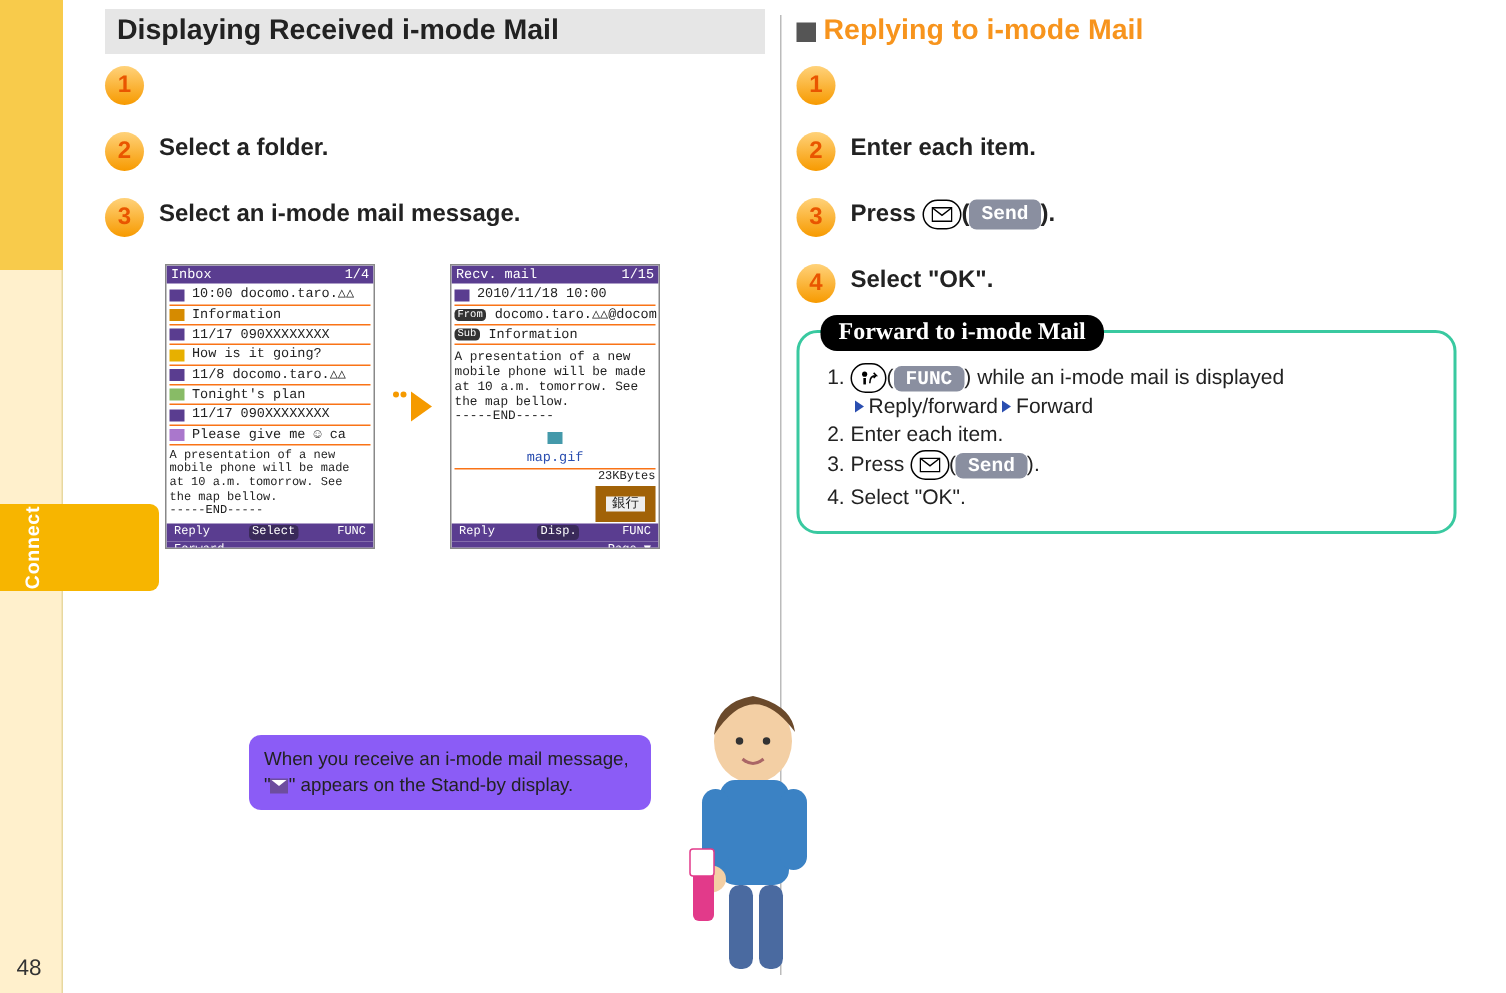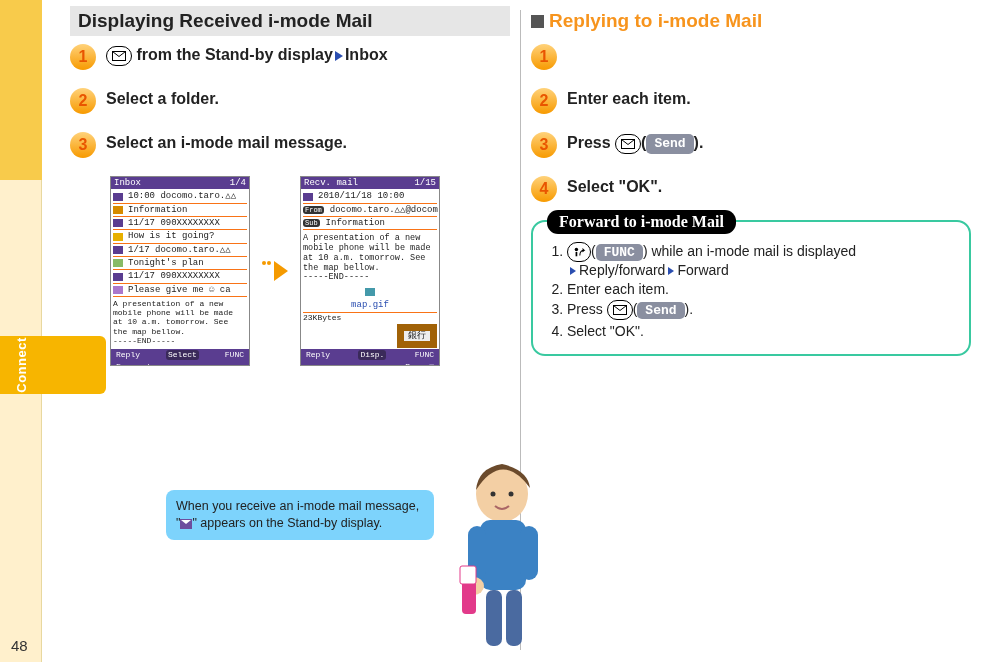--- a/index.html
+++ b/index.html
@@ -221,21 +221,21 @@
     border-top: 10px solid transparent;
     border-bottom: 10px solid transparent;
     border-left: 14px solid #f59a00;
     align-self: center;
     margin-left: 2px;
   }
   .note-bubble {
     position: absolute;
     left: 106px; top: 490px;
     width: 268px;
-    background: #7dd3fc;
+    background: #8b5cf6;
     border-radius: 8px;
     padding: 8px 10px;
     font-size: 12.5px;
     line-height: 1.35;
   }
   .mini-mail {
     display:inline-block;
     width:12px; height:10px;
     background:#6d4d9e;
     vertical-align:middle;
@@ -304,28 +304,20 @@
 
   <div class="col" style="position:relative;">
     <h2 class="section-title">
       <span>Displaying Received i-mode Mail</span>
     </h2>
 
     <div class="step">
       <div class="step-num">
           <span>1</span>
         </div>
-      <div class="step-txt">
-        <span class="mail-icon">
-          <svg viewBox="0 0 14 10">
-              <rect x="0.5" y="0.5" width="13" height="9" fill="none" stroke="#000" stroke-width="1"></rect>
-              <path d="M0.5 0.5 L7 5.5 L13.5 0.5" fill="none" stroke="#000" stroke-width="1"></path>
-            </svg>
-        </span><span> from the Stand-by display</span><span class="tri"></span><span>Inbox</span>
-      </div>
     </div>
 
     <div class="step">
       <div class="step-num">
           <span>2</span>
         </div>
       <div class="step-txt">Select a folder.</div>
     </div>
 
     <div class="step">
@@ -354,21 +346,21 @@
           <div class="row">
               <span class="tiny-ico"></span>
               <span>11/17 090XXXXXXXX</span>
             </div>
           <div class="row">
               <span class="tiny-ico" style="background:#e7b000;"></span>
               <span>How is it going?</span>
             </div>
           <div class="row">
               <span class="tiny-ico"></span>
-              <span>1/17 docomo.taro.△△</span>
+              <span>11/8 docomo.taro.△△</span>
             </div>
           <div class="row">
               <span class="tiny-ico" style="background:#8b6;"></span>
               <span>Tonight's plan</span>
             </div>
           <div class="row">
               <span class="tiny-ico"></span>
               <span>11/17 090XXXXXXXX</span>
             </div>
           <div class="row">
@@ -411,21 +403,21 @@
           <div class="row">
               <span class="pill">Sub</span>
               <span>Information</span>
             </div>
           <div style="font-size:8.5px; padding:4px 0; white-space:pre-wrap;">A presentation of a new mobile phone will be made at 10 a.m. tomorrow. See the map bellow.
 -----END-----</div>
           <div class="row" style="color:#2a4eb0;flex-direction:column;">
               <span class="tiny-ico" style="background:#49a;"></span>
               <span>map.gif</span>
             </div>
-          <div style="text-align:left;font-size:8px;">23KBytes</div>
+          <div style="text-align:right;font-size:8px;">23KBytes</div>
           <div style="margin-top:2px;border:7px solid #a16207;width:40px;font-size:9px;text-align:center;margin-left:auto;background:#eee;"><span>銀行</span></div>
         </div>
         <div class="bar bottom">
           <span>Reply</span>
           <span style="background:#3a2a5a;border-radius:3px;">Disp.</span>
           <span>FUNC</span>
         </div>
         <div class="bar bottom" style="justify-content:flex-end;">
           <span>Page ▼</span>
         </div>

